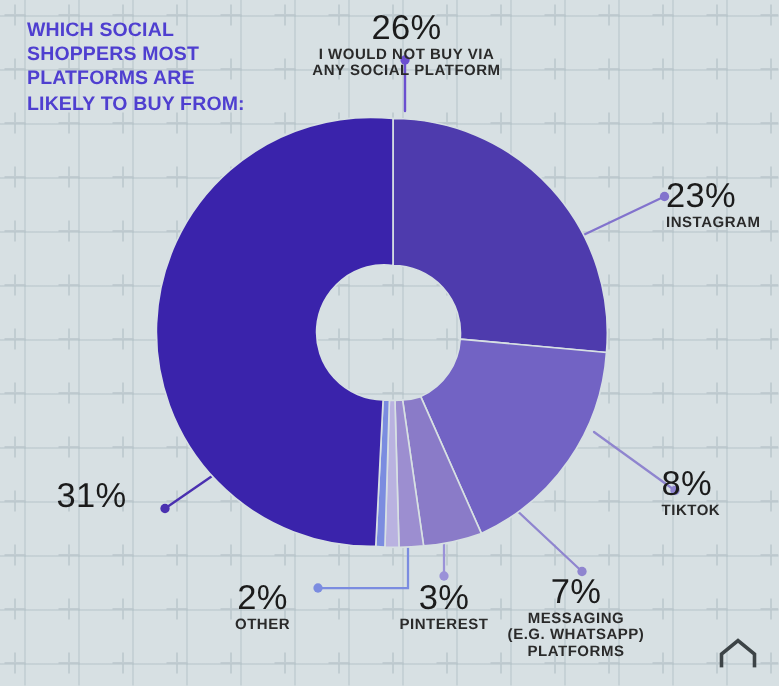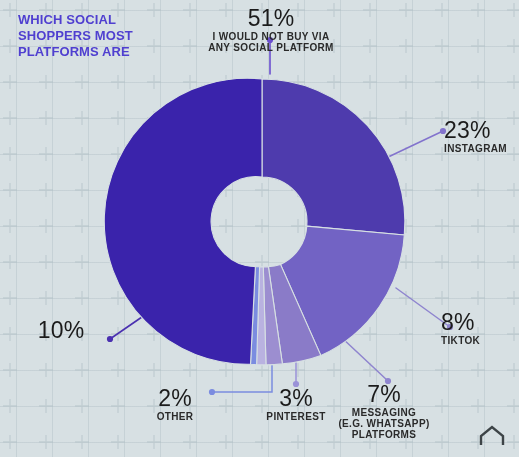--- a/index.html
+++ b/index.html
@@ -101,20 +101,21 @@
         <path d="M10 3 L10 17 M3 10 L17 10" stroke="#b9c6cb" stroke-width="1.3" opacity="0.75"></path>
       </pattern>
     </defs>
     <rect x="0" y="0" width="519" height="457" fill="url(#plusPat)"></rect>
   </svg>
 
   <div id="title">
     <div>WHICH SOCIAL</div>
     <div>SHOPPERS MOST</div>
     <div>PLATFORMS ARE</div>
+    <div>LIKELY TO BUY FROM:</div>
   </div>
 
   <svg id="chart-svg" width="519" height="457">
 
     <g stroke-linecap="round">
       <line x1="270" y1="74" x2="270" y2="40" stroke="#6b4fd0" stroke-width="1.6"></line>
       <circle cx="270" cy="40" r="3.1" fill="#6b4fd0"></circle>
 
       <line x1="384" y1="159" x2="443" y2="131" stroke="#8273cd" stroke-width="1.5"></line>
       <circle cx="443" cy="131" r="3.1" fill="#8273cd"></circle>
@@ -147,21 +148,21 @@
 
       <path fill="#b9b2e0" d="M 266.0 364.9 A 143 143 0 0 1 256.6 364.7 L 259.6 266.8 A 45 45 0 0 0 263.3 266.9 Z"></path>
 
       <path fill="#7b8ce0" d="M 256.6 364.7 A 143 143 0 0 1 250.5 364.2 L 255.4 266.6 A 45 45 0 0 0 259.6 266.8 Z"></path>
 
       <path fill="#3a23ab" d="M 250.5 364.2 A 143 143 0 1 1 262 79 L 262 177 A 45 45 0 1 0 255.4 266.6 Z"></path>
     </g>
   </svg>
 
   <div class="callout ta-center" id="callout-none">
-    <div class="pct">51%</div>
+    <div class="pct">26%</div>
     <div class="lbl">I WOULD NOT BUY VIA</div>
     <div class="lbl">ANY SOCIAL PLATFORM</div>
   </div>
 
   <div class="callout ta-left" id="callout-instagram">
     <div class="pct">23%</div>
     <div class="lbl">INSTAGRAM</div>
   </div>
 
   <div class="callout ta-left" id="callout-tiktok">
@@ -180,20 +181,20 @@
     <div class="pct">3%</div>
     <div class="lbl">PINTEREST</div>
   </div>
 
   <div class="callout ta-center" id="callout-other">
     <div class="pct">2%</div>
     <div class="lbl">OTHER</div>
   </div>
 
   <div class="callout ta-center" id="callout-facebook">
-    <div class="pct">10%</div>
+    <div class="pct">31%</div>
   </div>
 
   <svg id="logo-mark" viewBox="0 0 26 20">
     <path d="M2 19 L2 11 L13 2 L24 11 L24 19" fill="none" stroke="#3d4447" stroke-width="2.4" stroke-linecap="square" stroke-linejoin="miter"></path>
   </svg>
 
 </div>
 
 </body></html>

